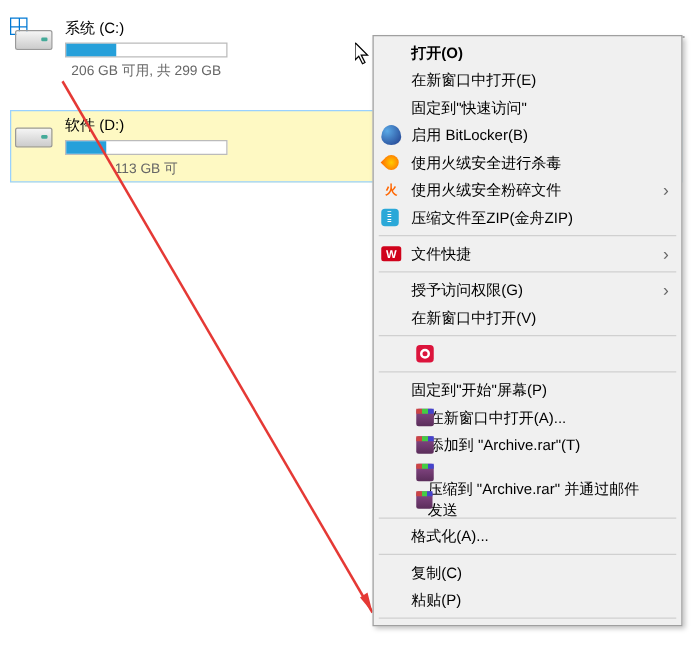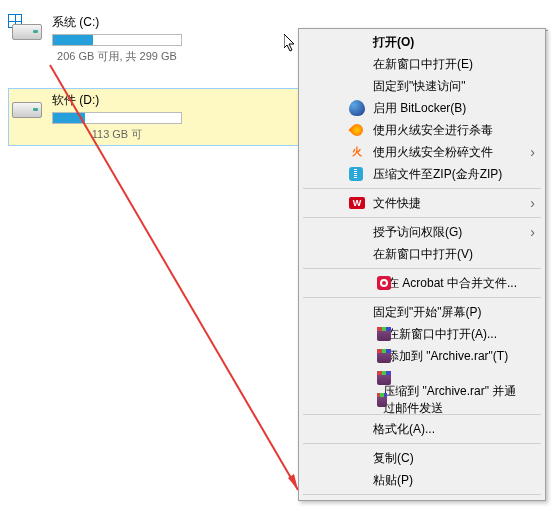--- a/index.html
+++ b/index.html
@@ -19,21 +19,21 @@
   .drive-bar-fill { height: 100%; background: #26a0da; }
   .drive-status { font-size: 11px; color: #666; text-align: center; }
   
   .truncated { position: absolute; right: 6px; top: 28px; font-size: 11px; color: #666; }
   
   .cursor { position: absolute; left: 284px; top: 34px; pointer-events: none; }
   
   .arrow-svg { position: absolute; left: 40px; top: 60px; pointer-events: none; }
   
   .context-menu { position: absolute; left: 298px; top: 28px; width: 248px; background: #f0f0f0; border: 1px solid #a0a0a0; box-shadow: 2px 2px 4px rgba(0,0,0,0.25); padding: 2px; }
-  .menu-item { display: flex; align-items: center; height: 22px; padding: 0 20px 0 28px; position: relative; cursor: default; font-size: 12px; color: #000; margin-left: 44px; }
+  .menu-item { display: flex; align-items: center; height: 22px; padding: 0 20px 0 28px; position: relative; cursor: default; font-size: 12px; color: #000; }
   .menu-item[data-has-submenu="true"]::after { content: "›"; position: absolute; right: 8px; font-size: 14px; color: #666; }
   .menu-sep { height: 1px; background: #d0d0d0; margin: 3px 2px; }
   .menu-icon { position: absolute; left: 4px; width: 16px; height: 16px; display: flex; align-items: center; justify-content: center; }
   .icon-shield { background: radial-gradient(circle at 30% 30%, #5aa9e6, #1e3a8a); border-radius: 50% 50% 50% 50% / 60% 60% 40% 40%; }
   .icon-flame { background: radial-gradient(#ffcc00, #ff6600); border-radius: 50% 50% 50% 0; transform: rotate(45deg); width: 12px; height: 12px; }
   .icon-huorong { color: #ff6600; font-weight: bold; font-size: 10px; }
   .icon-zip { background: #2aa8d8; border-radius: 3px; width: 14px; height: 14px; }
   .icon-zip::after { content: ""; position: absolute; left: 5px; top: 2px; width: 3px; height: 10px; background: repeating-linear-gradient(#fff 0 1px, #2aa8d8 1px 2px); }
   .icon-wps { background: #d0021b; color: #fff; font-size: 9px; font-weight: bold; border-radius: 2px; width: 16px; height: 12px; line-height: 12px; text-align: center; }
   .icon-acrobat { background: #dc143c; border-radius: 3px; width: 14px; height: 14px; position: relative; }
@@ -116,21 +116,20 @@
   <div class="menu-item" data-has-submenu="true">
       <span class="menu-icon icon-wps">W</span>
       <span>文件快捷</span>
     </div>
   <div class="menu-sep"></div>
   <div class="menu-item" data-has-submenu="true">授予访问权限(G)</div>
   <div class="menu-item">在新窗口中打开(V)</div>
   <div class="menu-sep"></div>
   <div class="menu-item">
       <span class="menu-icon icon-acrobat"></span>
-      <span>在 Acrobat 中合并文件...</span>
     </div>
   <div class="menu-sep"></div>
   <div class="menu-item">固定到"开始"屏幕(P)</div>
   <div class="menu-item">
       <span class="menu-icon icon-rar"></span>
       <span>在新窗口中打开(A)...</span>
     </div>
   <div class="menu-item">
       <span class="menu-icon icon-rar"></span>
       <span>添加到 "Archive.rar"(T)</span>

